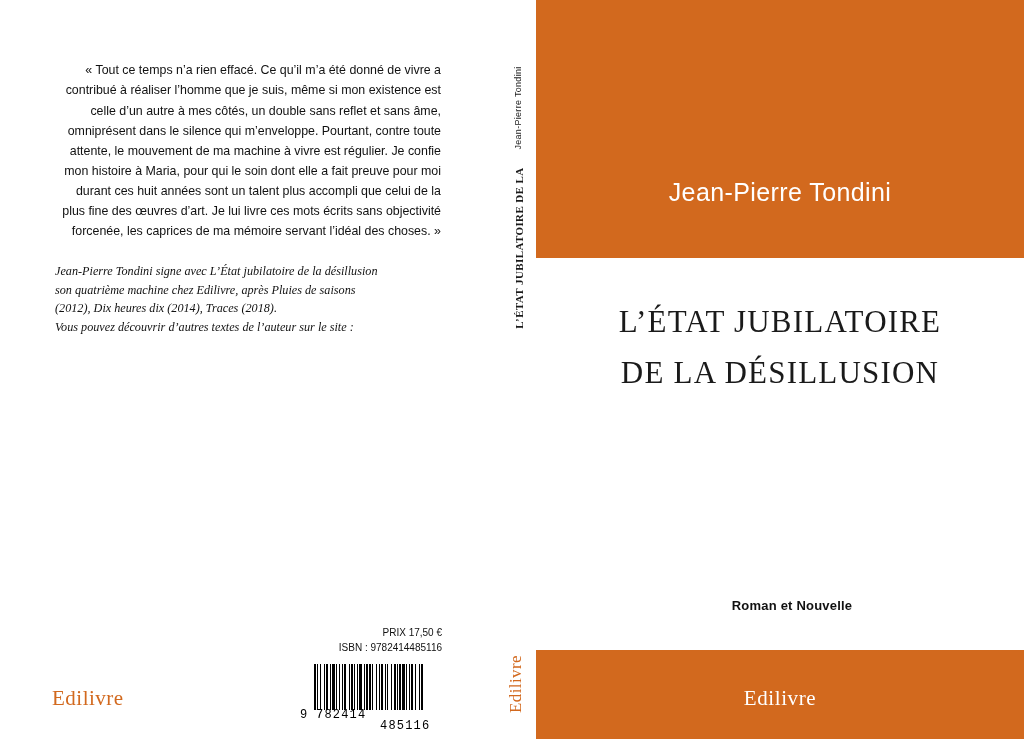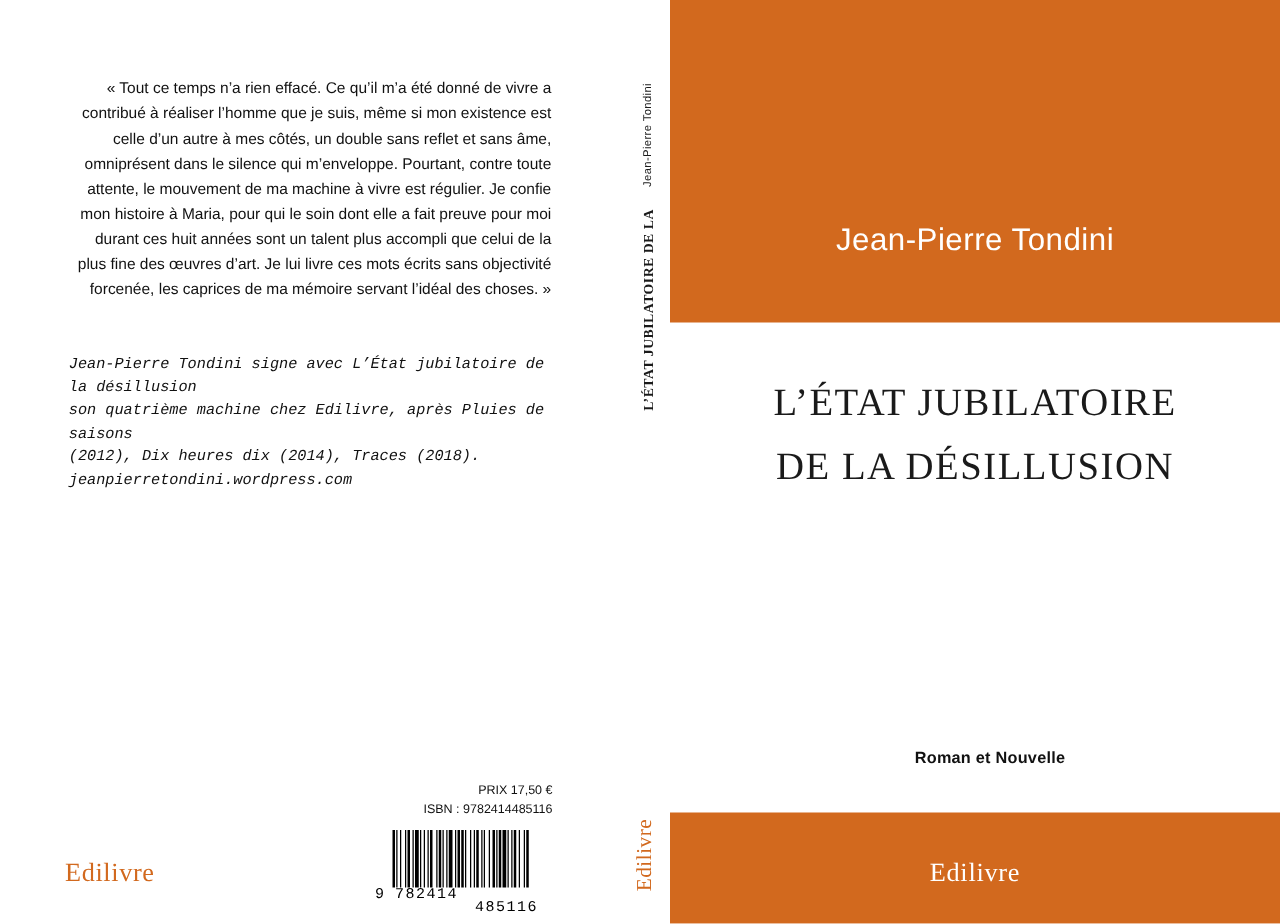--- a/index.html
+++ b/index.html
@@ -163,22 +163,21 @@
   }
   .back-bio {
     position: absolute;
     left: 55px;
     top: 262px;
     width: 386px;
     font-size: 12.2px;
     line-height: 1.52;
     color: #111111;
     font-style: italic;
-    font-family: Liberation Mono, monospace;
-    margin-top: 20px;
+    font-family: Liberation Serif, serif;
   }
   .back-bio .bio-line { display: block; }
 
   .price-block {
     position: absolute;
     left: 296px;
     top: 626px;
     width: 146px;
     text-align: right;
     font-size: 10px;
@@ -248,21 +247,21 @@
 <div id="cover">
 
   <div id="back-panel">
 
     <p class="back-quote">« Tout ce temps n’a rien effacé. Ce qu’il m’a été donné de vivre a contribué à réaliser l’homme que je suis, même si mon existence est celle d’un autre à mes côtés, un double sans reflet et sans âme, omniprésent dans le silence qui m’enveloppe. Pourtant, contre toute attente, le mouvement de ma machine à vivre est régulier. Je confie mon histoire à Maria, pour qui le soin dont elle a fait preuve pour moi durant ces huit années sont un talent plus accompli que celui de la plus fine des œuvres d’art. Je lui livre ces mots écrits sans objectivité forcenée, les caprices de ma mémoire servant l’idéal des choses. »</p>
 
     <div class="back-bio">
       <span class="bio-line">Jean-Pierre Tondini signe avec L’État jubilatoire de la désillusion</span>
       <span class="bio-line">son quatrième machine chez Edilivre, après Pluies de saisons</span>
       <span class="bio-line">(2012), Dix heures dix (2014), Traces (2018).</span>
-      <span class="bio-line">jeanpierretondini.wordpress.com</span>
+      <span class="bio-line">Vous pouvez découvrir d’autres textes de l’auteur sur le site :</span>
     </div>
 
     <div class="price-block">
       <div>PRIX 17,50 €</div>
       <div>ISBN&nbsp;: 9782414485116</div>
     </div>
 
     <div class="barcode-wrap">
       <div class="barcode-bars" id="barcode-bars">
           <i style="left: 0px; width: 2px;"></i>

